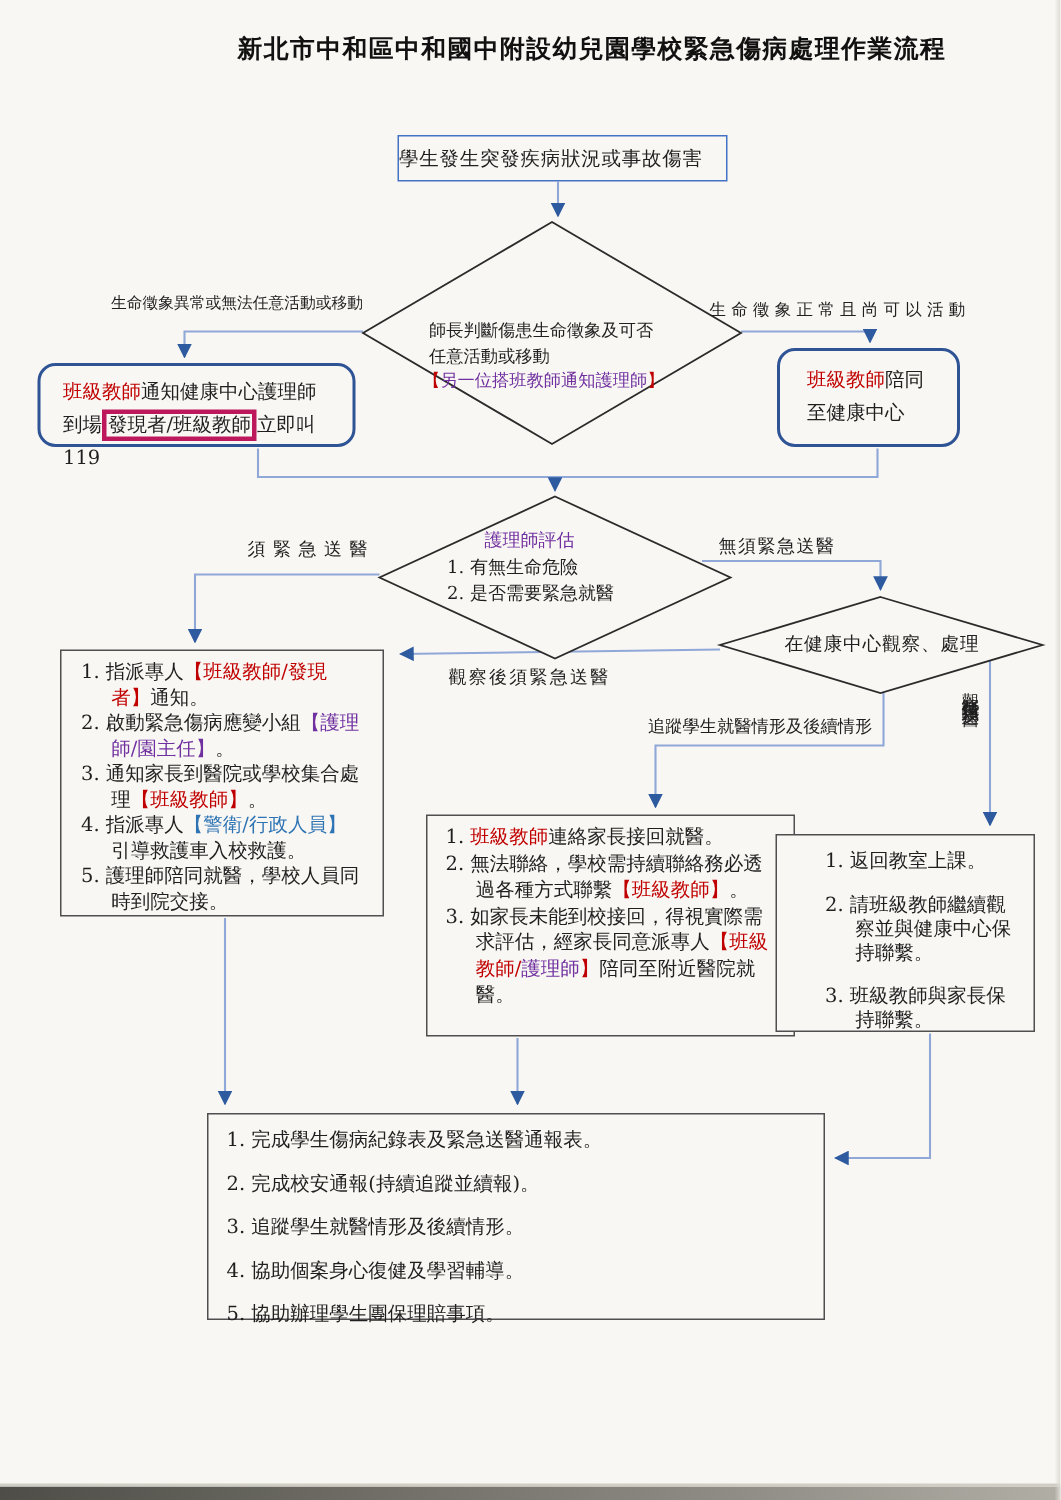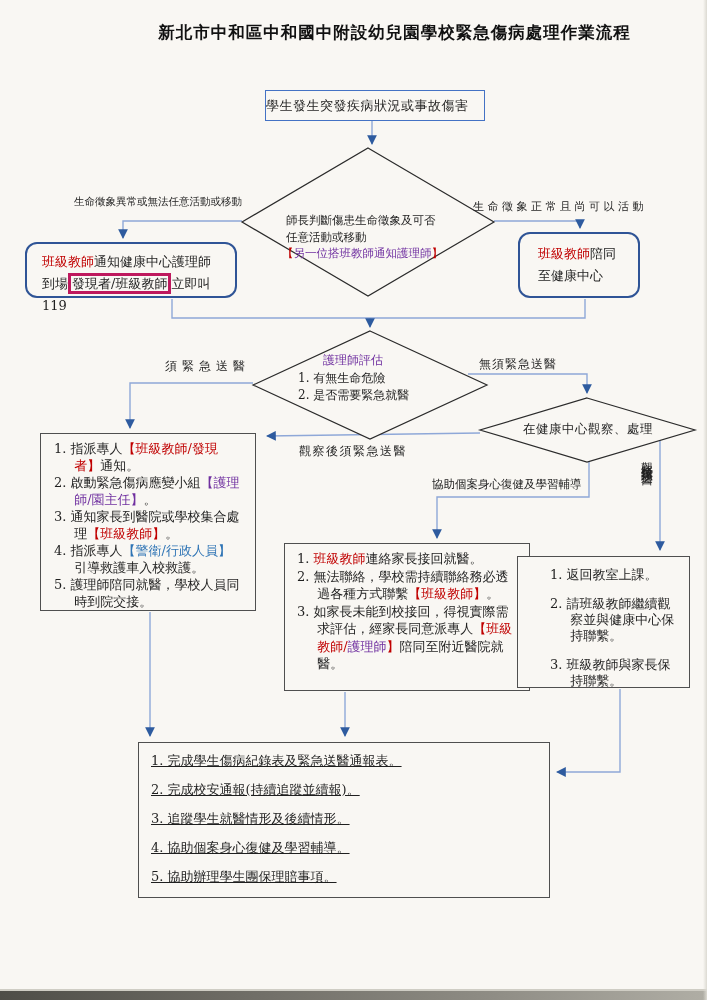--- a/index.html
+++ b/index.html
@@ -91,21 +91,21 @@
     <div>1. 有無生命危險</div>
     <div>2. 是否需要緊急就醫</div>
   </div>
 
   <div class="lbl" style="left:165px;top:358px;font-size:12px;letter-spacing:5px;">須緊急送醫</div>
   <div class="lbl" style="left:479px;top:356px;font-size:12px;letter-spacing:1px;">無須緊急送醫</div>
 
   <div class="dtxt" style="left:523px;top:421px;font-size:12.5px;letter-spacing:0.5px;">在健康中心觀察、處理</div>
 
   <div class="lbl" style="left:299px;top:443px;font-size:12px;letter-spacing:1.5px;">觀察後須緊急送醫</div>
-  <div class="lbl" style="left:432px;top:477px;font-size:11.5px;">協助個案身心復健及學習輔導</div>
+  <div class="lbl" style="left:432px;top:477px;font-size:11.5px;">追蹤學生就醫情形及後續情形</div>
   <div class="lbl lbl-v" style="left:638px;top:452px;height:100px;">觀察後無須送醫</div>
 
   <div class="box rect emergency" style="left:40px;top:433px;width:216px;height:178px;">
     <ul class="flow-list">
       <li><span class="k">1. 指派專人</span><span class="r">【班級教師/發現者】</span><span class="k">通知。</span></li>
       <li><span class="k">2. 啟動緊急傷病應變小組</span><span class="p">【護理師/園主任】</span><span class="k">。</span></li>
       <li><span class="k">3. 通知家長到醫院或學校集合處理</span><span class="r">【班級教師】</span><span class="k">。</span></li>
       <li><span class="k">4. 指派專人</span><span class="b">【警衛/行政人員】</span><span class="k">引導救護車入校救護。</span></li>
       <li><span class="k">5. 護理師陪同就醫，學校人員同時到院交接。</span></li>
     </ul>
@@ -120,21 +120,21 @@
   </div>
 
   <div class="box rect return" style="left:517px;top:556px;width:173px;height:132px;padding-left:32px;">
     <ul class="flow-list">
       <li>1. 返回教室上課。</li>
       <li>2. 請班級教師繼續觀察並與健康中心保持聯繫。</li>
       <li>3. 班級教師與家長保持聯繫。</li>
     </ul>
   </div>
 
-  <div class="box rect report" style="left:138px;top:742px;width:412px;height:156px;text-decoration:underline;">
+  <div class="box rect report" style="left:138px;top:742px;width:412px;height:138px;">
     <ul class="flow-list">
       <li>1. 完成學生傷病紀錄表及緊急送醫通報表。</li>
       <li>2. 完成校安通報(持續追蹤並續報)。</li>
       <li>3. 追蹤學生就醫情形及後續情形。</li>
       <li>4. 協助個案身心復健及學習輔導。</li>
       <li>5. 協助辦理學生團保理賠事項。</li>
     </ul>
   </div>
 
   <div class="scan-edge"></div>

